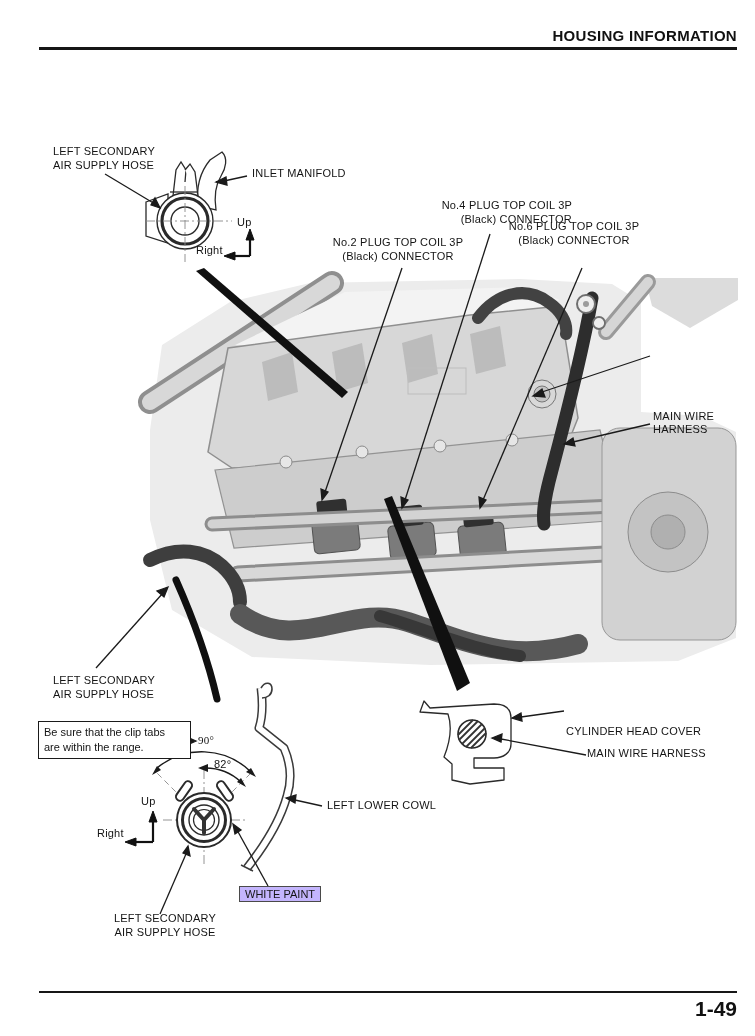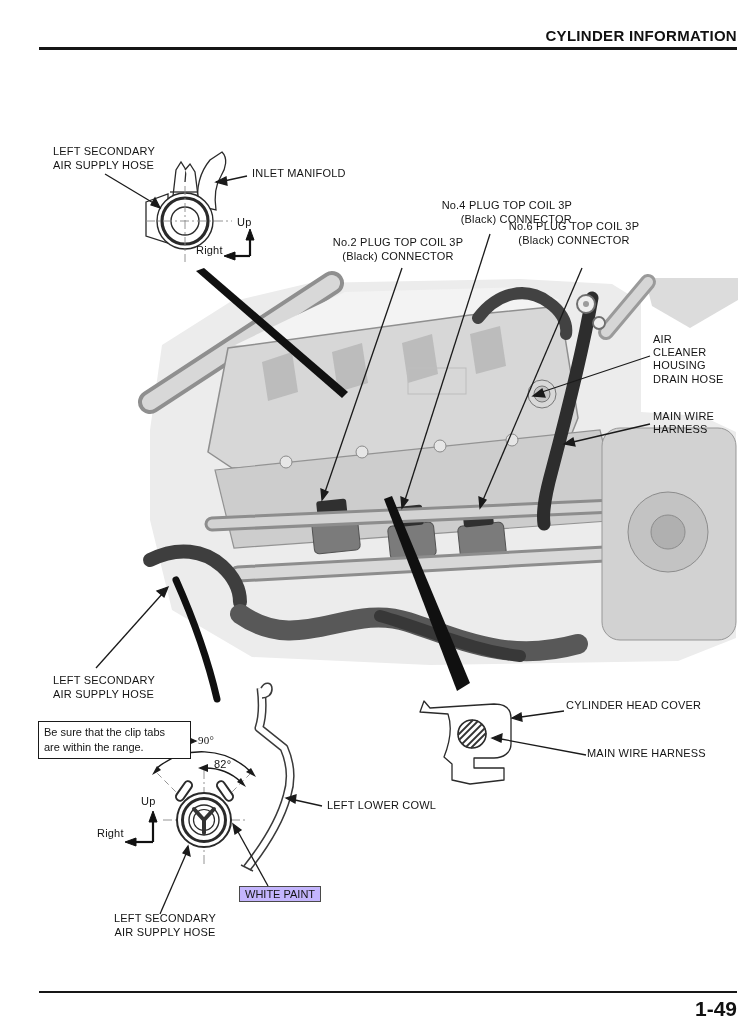--- a/index.html
+++ b/index.html
@@ -18,21 +18,21 @@
   .note-box{position:absolute;left:38px;top:721px;width:141px;border:1.5px solid #1a1a1a;
             padding:3px 5px;font-size:11px;line-height:1.35;white-space:pre-line;background:#fff;}
   .wp-box{position:absolute;left:239px;top:886px;border:1.2px solid #4a4a4a;
           padding:1px 5px;font-size:11px;background:#c4b5fd;white-space:nowrap;}
 </style>
 </head>
 <body>
 
 <div class="page">
 
-  <div class="hdr-title">CYLINDER INFORMATION</div>
+  <div class="hdr-title">HOUSING INFORMATION</div>
   <div class="hdr-rule"></div>
 
   <svg class="art" width="755" height="1036" viewBox="0 0 755 1036">
 
     <g>
       <path d="M150,430 L162,345 L230,302 L310,283 L520,279 L612,284 L641,302 L641,412 L702,416 L736,432 L736,638 L678,661 L430,665 L252,657 L172,610 L150,520 Z" fill="#ececec"></path>
       <path d="M645,278 L738,278 L738,300 L690,328 L652,306 Z" fill="#dcdcdc"></path>
       <path d="M648,282 L606,332" stroke="#9a9a9a" stroke-width="16" fill="none" stroke-linecap="round"></path>
       <path d="M648,282 L606,332" stroke="#d6d6d6" stroke-width="10" fill="none" stroke-linecap="round"></path>
       <path d="M150,402 L332,283" stroke="#8f8f8f" stroke-width="24" fill="none" stroke-linecap="round"></path>
@@ -187,36 +187,32 @@
 AIR SUPPLY HOSE</div>
   <div class="lbl" style="left:252px;top:167px;">INLET MANIFOLD</div>
   <div class="lbl" style="left:237px;top:216px;">Up</div>
   <div class="lbl" style="left:196px;top:244px;">Right</div>
   <div class="lbl center" style="left:424px;top:199px;width:148px;text-align:right;">No.4 PLUG TOP COIL 3P
 (Black) CONNECTOR</div>
   <div class="lbl center" style="left:324px;top:236px;width:148px;">No.2 PLUG TOP COIL 3P
 (Black) CONNECTOR</div>
   <div class="lbl center" style="left:500px;top:220px;width:148px;">No.6 PLUG TOP COIL 3P
 (Black) CONNECTOR</div>
-  <div class="lbl tight" style="left:653px;top:333px;">AIR
-CLEANER
-HOUSING
-DRAIN HOSE</div>
   <div class="lbl tight" style="left:653px;top:410px;">MAIN WIRE
 HARNESS</div>
   <div class="lbl" style="left:53px;top:674px;">LEFT SECONDARY
 AIR SUPPLY HOSE</div>
   <div class="note-box">Be sure that the clip tabs
 are within the range.</div>
   <div class="lbl" style="left:198px;top:734px;font-family:Liberation Serif, serif;">90°</div>
   <div class="lbl" style="left:214px;top:758px;">82°</div>
   <div class="lbl" style="left:141px;top:795px;">Up</div>
   <div class="lbl" style="left:97px;top:827px;">Right</div>
   <div class="lbl" style="left:327px;top:799px;">LEFT LOWER COWL</div>
   <div class="wp-box">WHITE PAINT</div>
   <div class="lbl center" style="left:106px;top:912px;width:118px;">LEFT SECONDARY
 AIR SUPPLY HOSE</div>
-  <div class="lbl" style="left:566px;top:699px;">CYLINDER HEAD COVER</div>
+  <div class="lbl" style="left:566px;top:725px;">CYLINDER HEAD COVER</div>
   <div class="lbl" style="left:587px;top:747px;">MAIN WIRE HARNESS</div>
 
   <div class="ftr-rule"></div>
   <div class="page-num">1-49</div>
 </div>
 
 </body></html>

